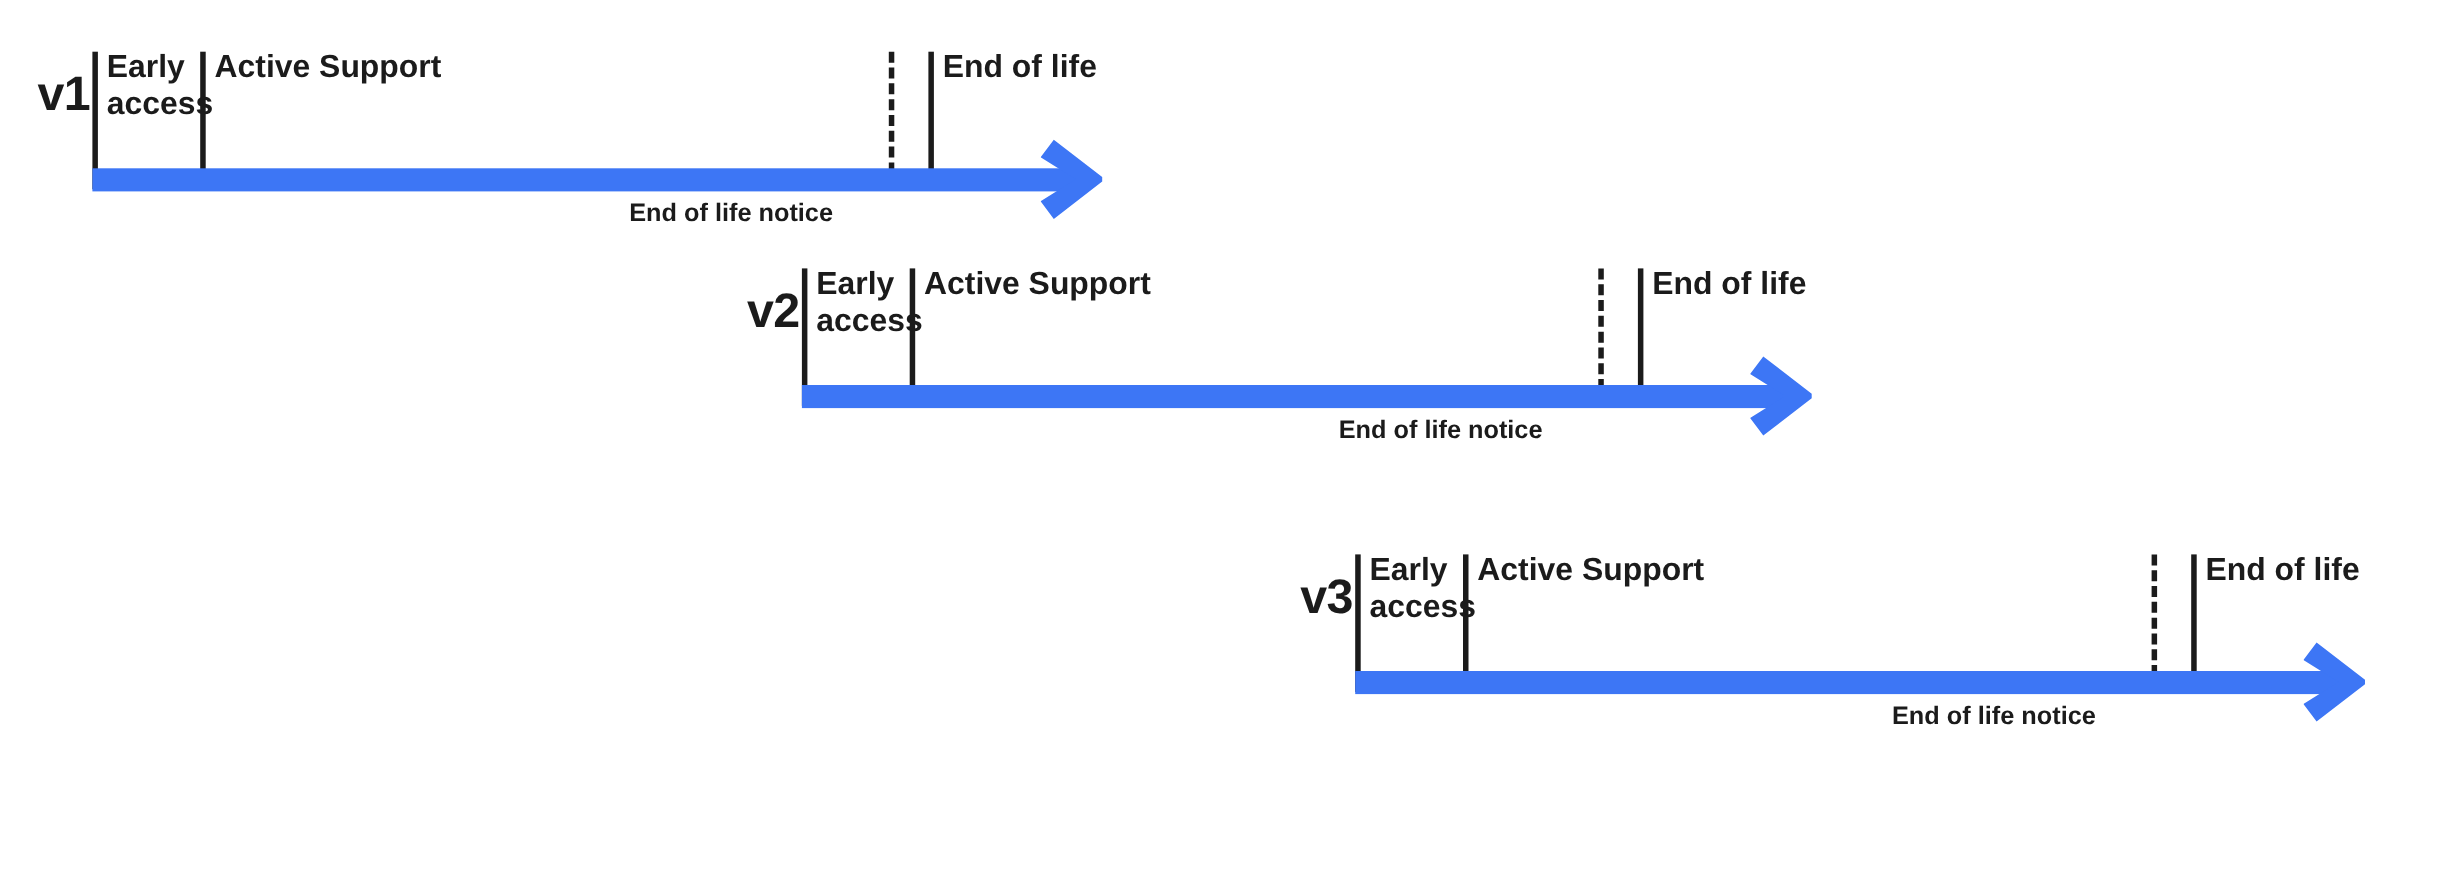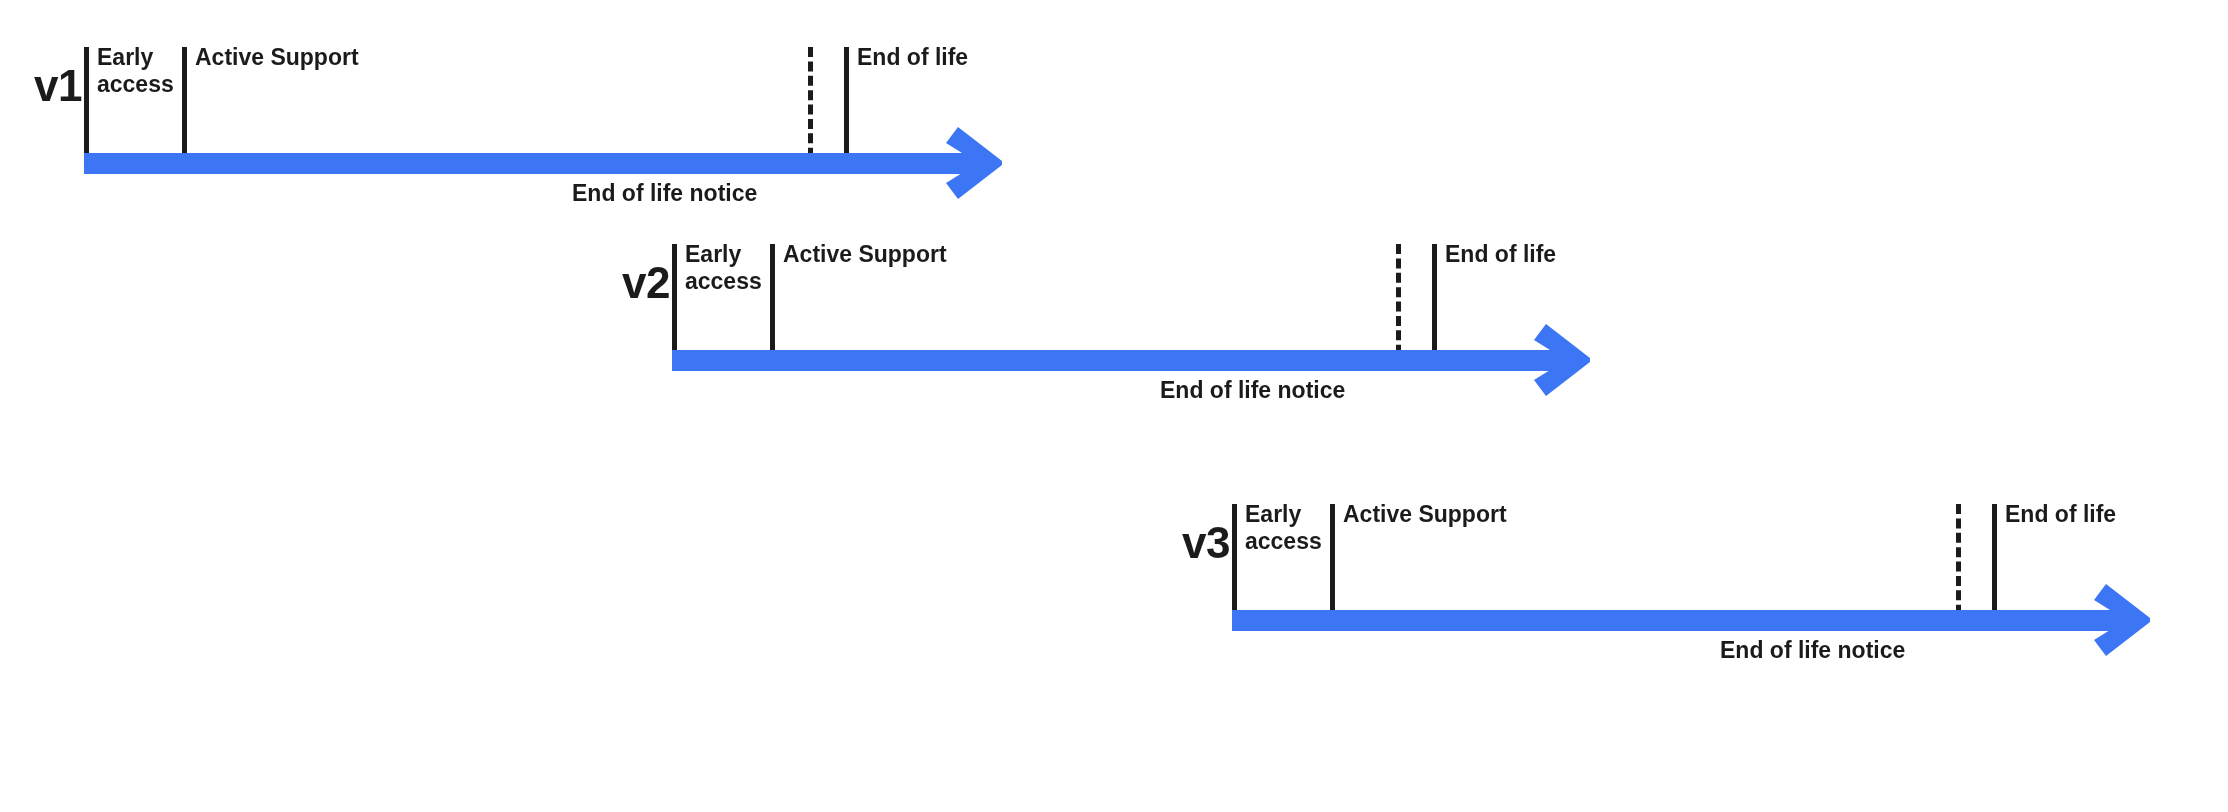--- a/index.html
+++ b/index.html
@@ -62,21 +62,21 @@
   }
   .tick-dashed {
     position: absolute;
     width: 0;
     border-left: 5px dashed #1b1b1b;
   }
 
   
   .seg-label {
     position: absolute;
-    font-size: 23px;
+    font-size: 29px;
     font-weight: 700;
     color: #1b1b1b;
     line-height: 1.18;
     white-space: pre-line;
   }
 
   
   .notice-label {
     position: absolute;
     font-size: 23px;
@@ -110,21 +110,21 @@
 
     <div class="arrow-head" style="left:938px; top:105px;">
       <svg width="60" height="76" viewBox="0 0 60 76" xmlns="http://www.w3.org/2000/svg">
         <path d="M12 2 L56 36 L56 40 L12 74 L0 58 L32 38 L0 18 Z" fill="#3D76F5"></path>
       </svg>
     </div>
 
     <div class="notice-label" style="left:564px; top:162px;">End of life notice</div>
   </div>
 
-  <div class="timeline" style="left:596px; top:217px; width:1010px;">
+  <div class="timeline" style="left:653px; top:217px; width:1010px;">
 
     <div class="version-label">v2</div>
 
     <div class="tick" style="left:76px; top:27px; height:125px;"></div>
     <div class="tick" style="left:174px; top:27px; height:125px;"></div>
     <div class="tick-dashed" style="left:800px; top:27px; height:125px;"></div>
     <div class="tick" style="left:836px; top:27px; height:125px;"></div>
 
     <div class="seg-label" style="left:89px; top:24px; width:82px;">Early
 access</div>

